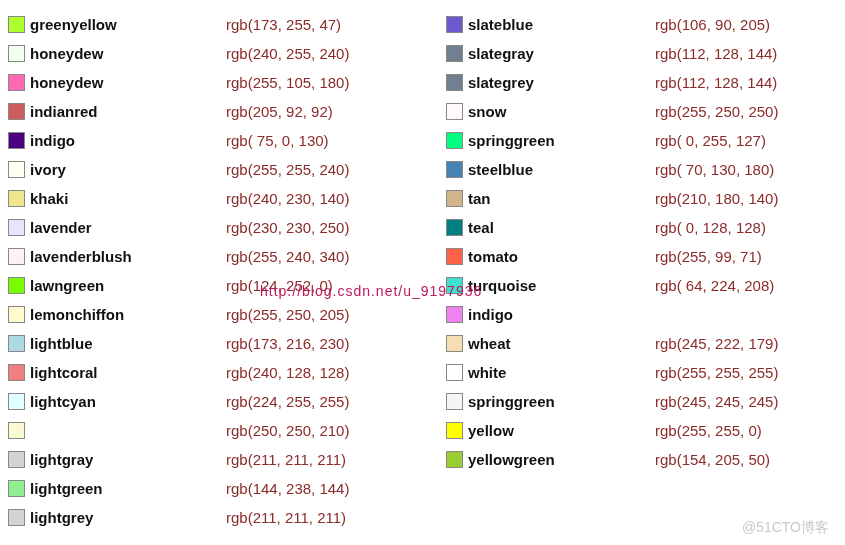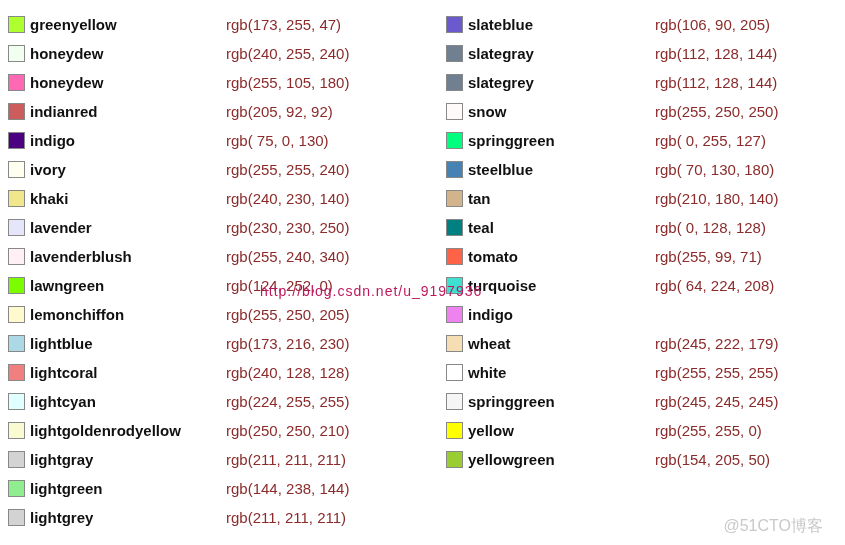--- a/index.html
+++ b/index.html
@@ -58,24 +58,24 @@
       left: 260px;
       color: #be185d;
       font-size: 14px;
       letter-spacing: 1px;
       pointer-events: none;
       user-select: none;
       margin-top: 8px;
     }
     .watermark-corner {
       position: absolute;
-      right: 22px;
+      right: 16px;
       bottom: 8px;
       color: #c9c9c9;
-      font-size: 16px;
+      font-size: 14px;
       pointer-events: none;
       user-select: none;
       margin-top: 24px;
     }
   </style>
 </head>
 <body>
 
 <div class="columns">
   <div class="col col-left" id="col-left">
@@ -173,21 +173,20 @@
       <div class="row">
         <div class="namecell">
           <div class="swatch" style="background: rgb(224, 255, 255);"></div>
           <span class="name">lightcyan</span>
         </div>
         <div class="rgbcell"><span class="rgb">rgb(224, 255, 255)</span></div>
       </div>
       <div class="row">
         <div class="namecell">
           <div class="swatch" style="background: rgb(250, 250, 210);"></div>
-          <span class="name">lightgoldenrodyellow</span>
         </div>
         <div class="rgbcell"><span class="rgb">rgb(250, 250, 210)</span></div>
       </div>
       <div class="row">
         <div class="namecell">
           <div class="swatch" style="background: rgb(211, 211, 211);"></div>
           <span class="name">lightgray</span>
         </div>
         <div class="rgbcell"><span class="rgb">rgb(211, 211, 211)</span></div>
       </div>

